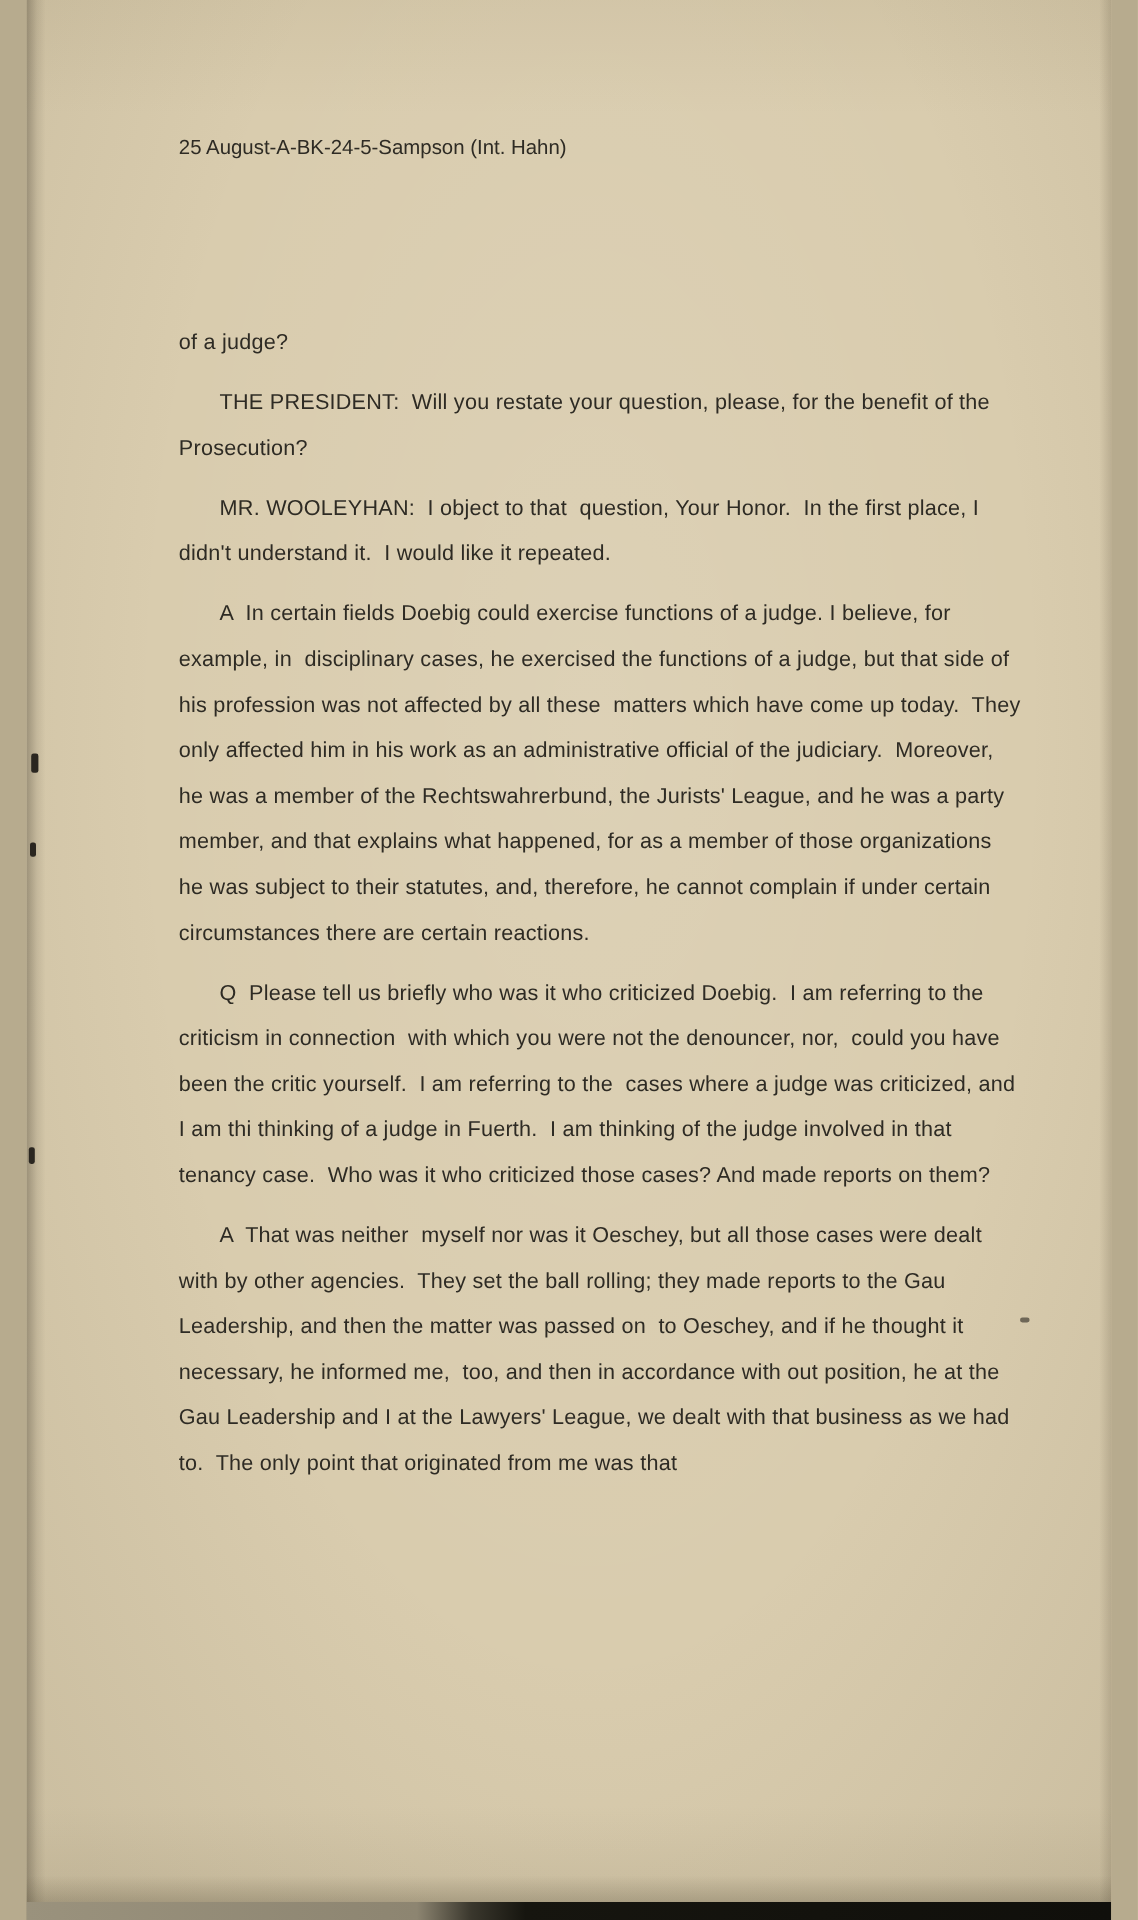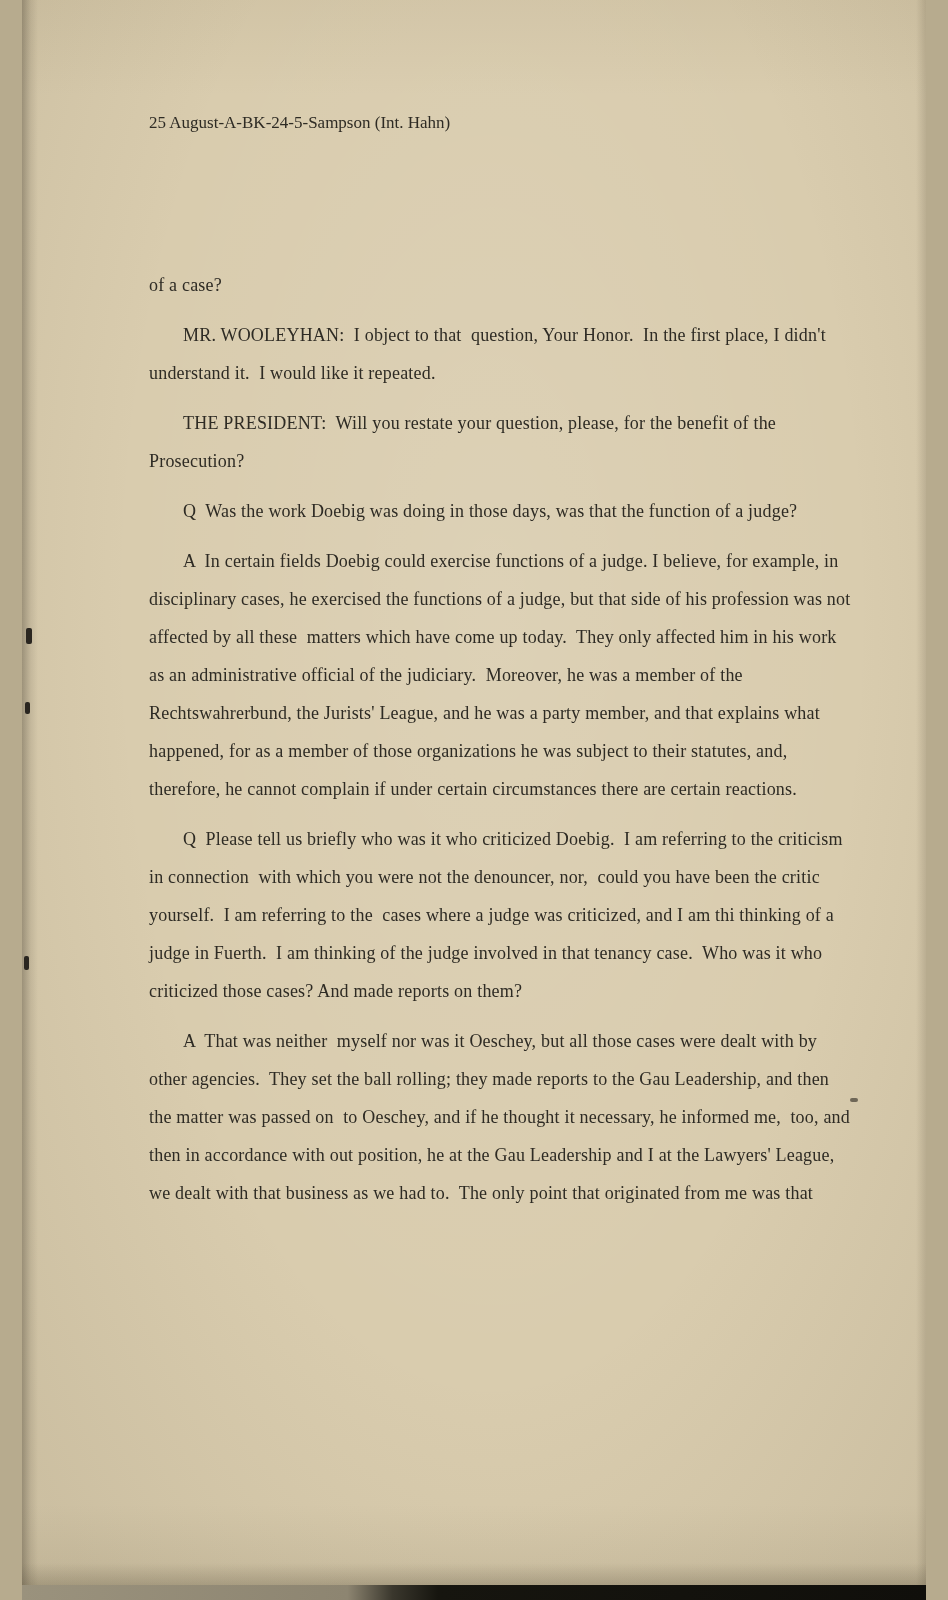--- a/index.html
+++ b/index.html
@@ -9,21 +9,21 @@
   html,body{margin:0;padding:0;background:#b7ab8e;}
   .page{
     position:relative;
     width:904px;height:1600px;
     margin:0 auto;
     overflow:hidden;
     background:
       radial-gradient(ellipse at 52% 38%, rgba(255,255,255,0.10) 0%, rgba(255,255,255,0) 55%, rgba(92,80,52,0.10) 92%),
       linear-gradient(to bottom, rgba(120,105,70,0.08) 0%, rgba(0,0,0,0) 6%, rgba(0,0,0,0) 94%, rgba(90,80,55,0.12) 100%),
       var(--paper);
-    font-family:Liberation Serif, serif;
+    font-family:Liberation Sans, sans-serif;
     color:var(--ink);
   }
   .edge-left{
     position:absolute;left:0;top:0;bottom:0;width:16px;
     background:linear-gradient(to right, rgba(55,48,35,0.35), rgba(55,48,35,0.10) 55%, rgba(55,48,35,0) 100%);
     pointer-events:none;
   }
   .edge-right{
     position:absolute;right:0;top:0;bottom:0;width:10px;
     background:linear-gradient(to left, rgba(70,60,40,0.18), rgba(70,60,40,0) 100%);
@@ -68,24 +68,23 @@
   <div class="speck s3"></div>
   <div class="speck s4"></div>
 
   <div class="content">
 
     <div class="header">
       <div>25 August-A-BK-24-5-Sampson (Int. Hahn)</div>
     </div>
 
     <div class="doc">
-      <p>of a case?</p>
+      <p>of a judge?</p>
+      <p class="indent">THE PRESIDENT:  Will you restate your question, please, for the benefit of the Prosecution?</p>
       <p class="indent">MR. WOOLEYHAN:  I object to that  question, Your Honor.  In the first place, I didn't understand it.  I would like it repeated.</p>
-      <p class="indent">THE PRESIDENT:  Will you restate your question, please, for the benefit of the Prosecution?</p>
-      <p class="indent">Q  Was the work Doebig was doing in those days, was that the function of a judge?</p>
       <p class="indent">A  In certain fields Doebig could exercise functions of a judge. I believe, for example, in  disciplinary cases, he exercised the functions of a judge, but that side of his profession was not affected by all these  matters which have come up today.  They only affected him in his work as an administrative official of the judiciary.  Moreover, he was a member of the Rechtswahrerbund, the Jurists' League, and he was a party member, and that explains what happened, for as a member of those organizations he was subject to their statutes, and, therefore, he cannot complain if under certain circumstances there are certain reactions.</p>
       <p class="indent">Q  Please tell us briefly who was it who criticized Doebig.  I am referring to the criticism in connection  with which you were not the denouncer, nor,  could you have been the critic yourself.  I am referring to the  cases where a judge was criticized, and I am thi thinking of a judge in Fuerth.  I am thinking of the judge involved in that tenancy case.  Who was it who criticized those cases? And made reports on them?</p>
       <p class="indent">A  That was neither  myself nor was it Oeschey, but all those cases were dealt with by other agencies.  They set the ball rolling; they made reports to the Gau Leadership, and then the matter was passed on  to Oeschey, and if he thought it necessary, he informed me,  too, and then in accordance with out position, he at the Gau Leadership and I at the Lawyers' League, we dealt with that business as we had to.  The only point that originated from me was that</p>
     </div>
 
   </div>
 
   <div class="bottom-shade"></div>
   <div class="bottom-strip"></div>
 

